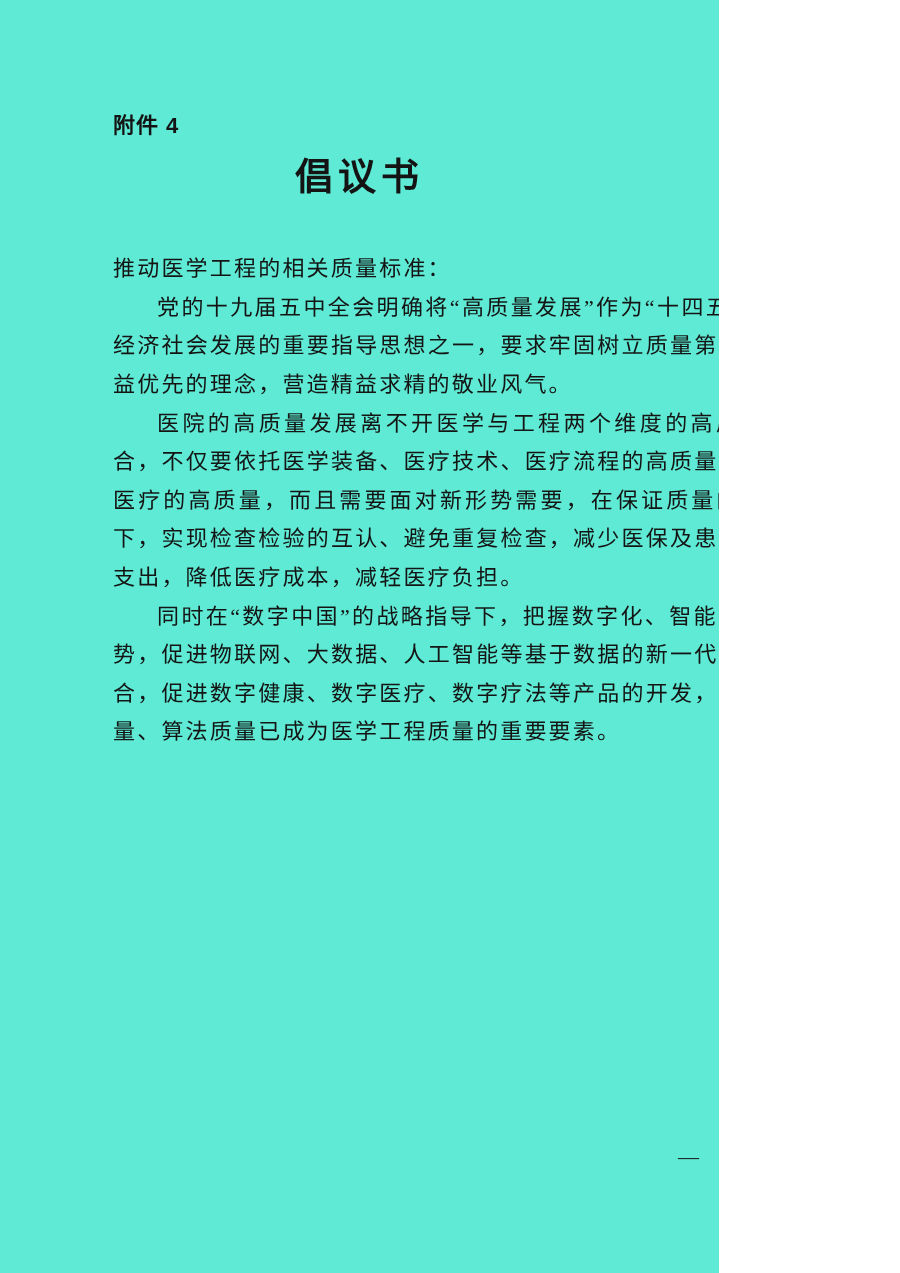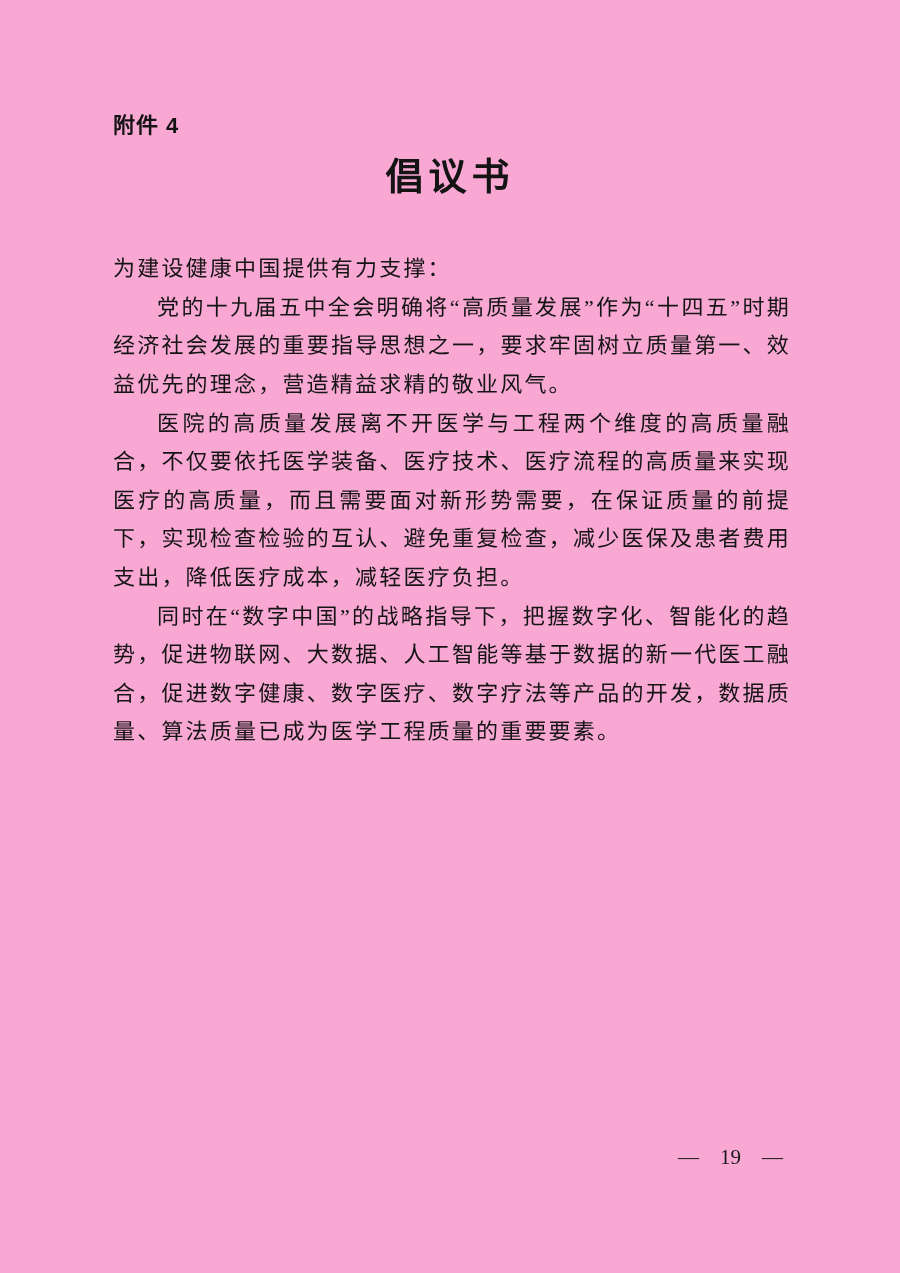--- a/index.html
+++ b/index.html
@@ -2,23 +2,23 @@
 <html lang="zh-CN"><head>
 <meta charset="utf-8">
 <style>
   html, body {
     margin: 0;
     padding: 0;
     background: #ffffff;
   }
   .page {
     position: relative;
-    width: 900px;
+    width: 719px;
     height: 1273px;
-    background: #f9a8d4;
+    background: #5eead4;
     color: #141414;
     font-family: "Liberation Serif", "DejaVu Serif", serif;
     overflow: hidden;
   }
   .attachment-label {
     margin: 112px 0 0 113px;
     font-size: 22px;
     font-weight: bold;
     letter-spacing: 1px;
     line-height: 1.3;
@@ -70,21 +70,21 @@
 </head>
 <body>
 
 <div class="page">
 
   <div class="attachment-label">附件 4</div>
 
   <h1 class="doc-title">倡议书</h1>
 
   <div class="content">
-    <p class="salutation">为建设健康中国提供有力支撑：</p>
+    <p class="salutation">推动医学工程的相关质量标准：</p>
 
     <p class="para">党的十九届五中全会明确将“高质量发展”作为“十四五”时期经济社会发展的重要指导思想之一，要求牢固树立质量第一、效益优先的理念，营造精益求精的敬业风气。</p>
 
 
     <p class="para">医院的高质量发展离不开医学与工程两个维度的高质量融合，不仅要依托医学装备、医疗技术、医疗流程的高质量来实现医疗的高质量，而且需要面对新形势需要，在保证质量的前提下，实现检查检验的互认、避免重复检查，减少医保及患者费用支出，降低医疗成本，减轻医疗负担。</p>
 
     <p class="para">同时在“数字中国”的战略指导下，把握数字化、智能化的趋势，促进物联网、大数据、人工智能等基于数据的新一代医工融合，促进数字健康、数字医疗、数字疗法等产品的开发，数据质量、算法质量已成为医学工程质量的重要要素。</p>
 
   </div>
 

